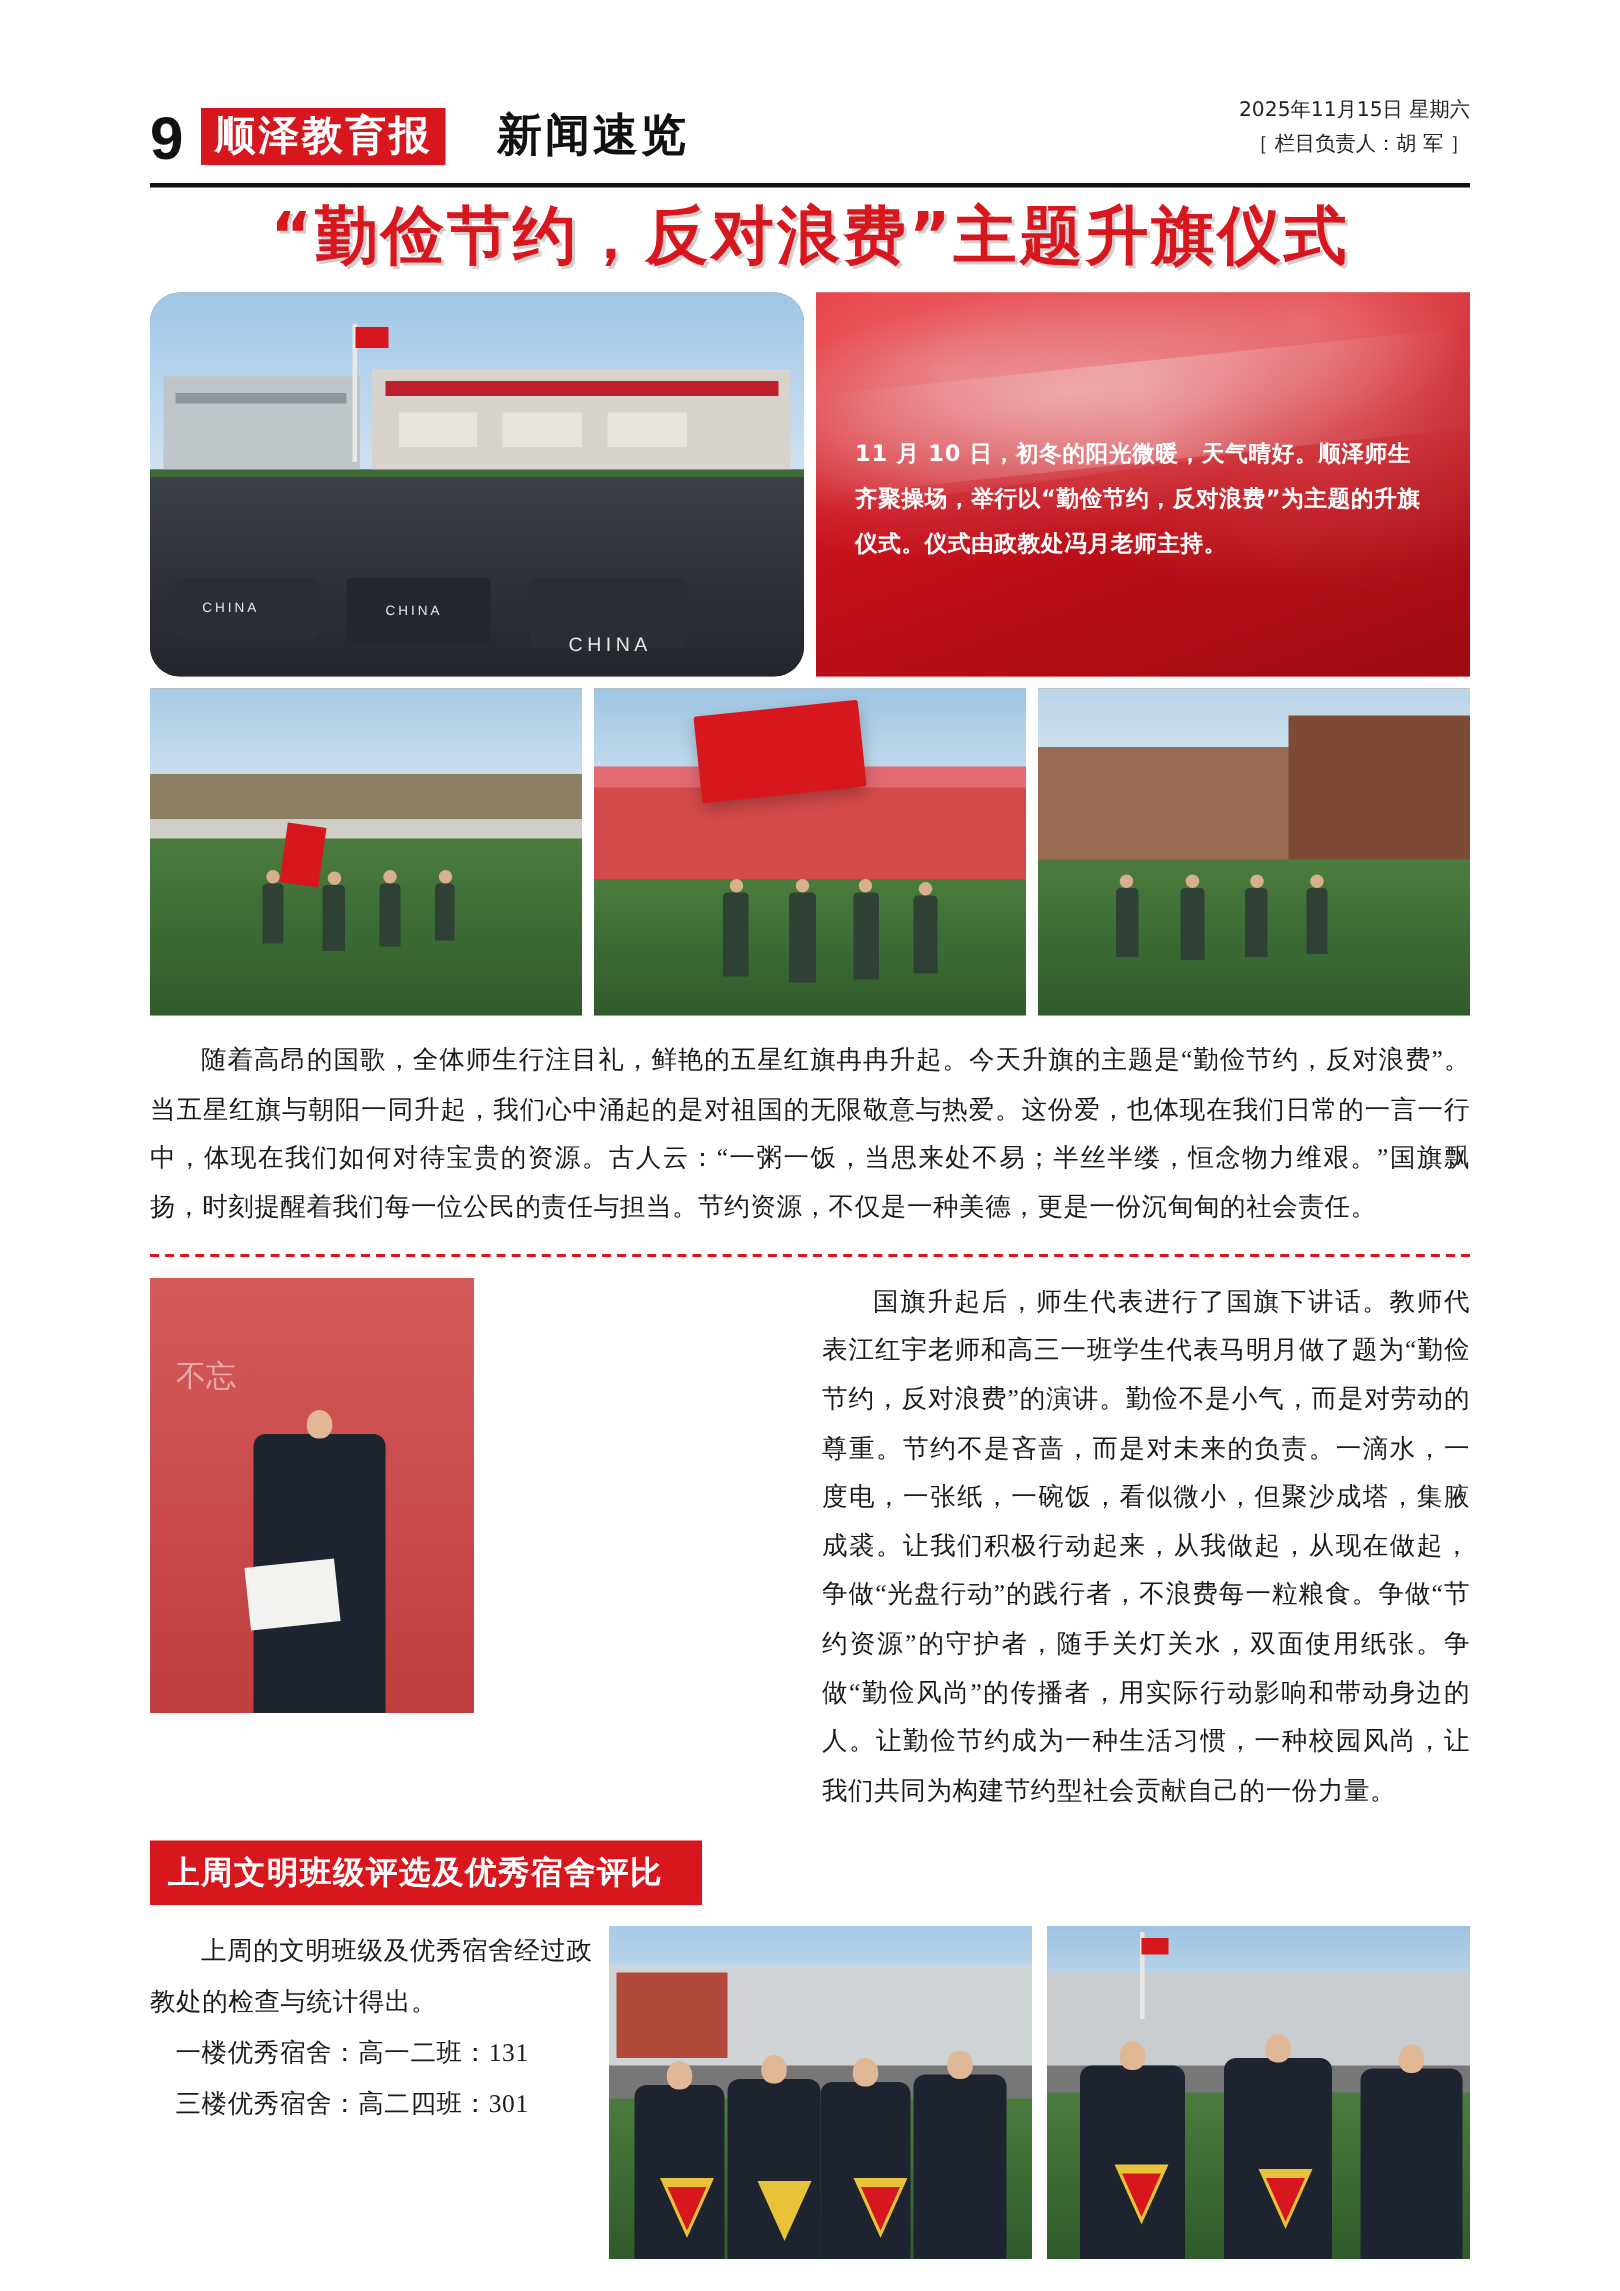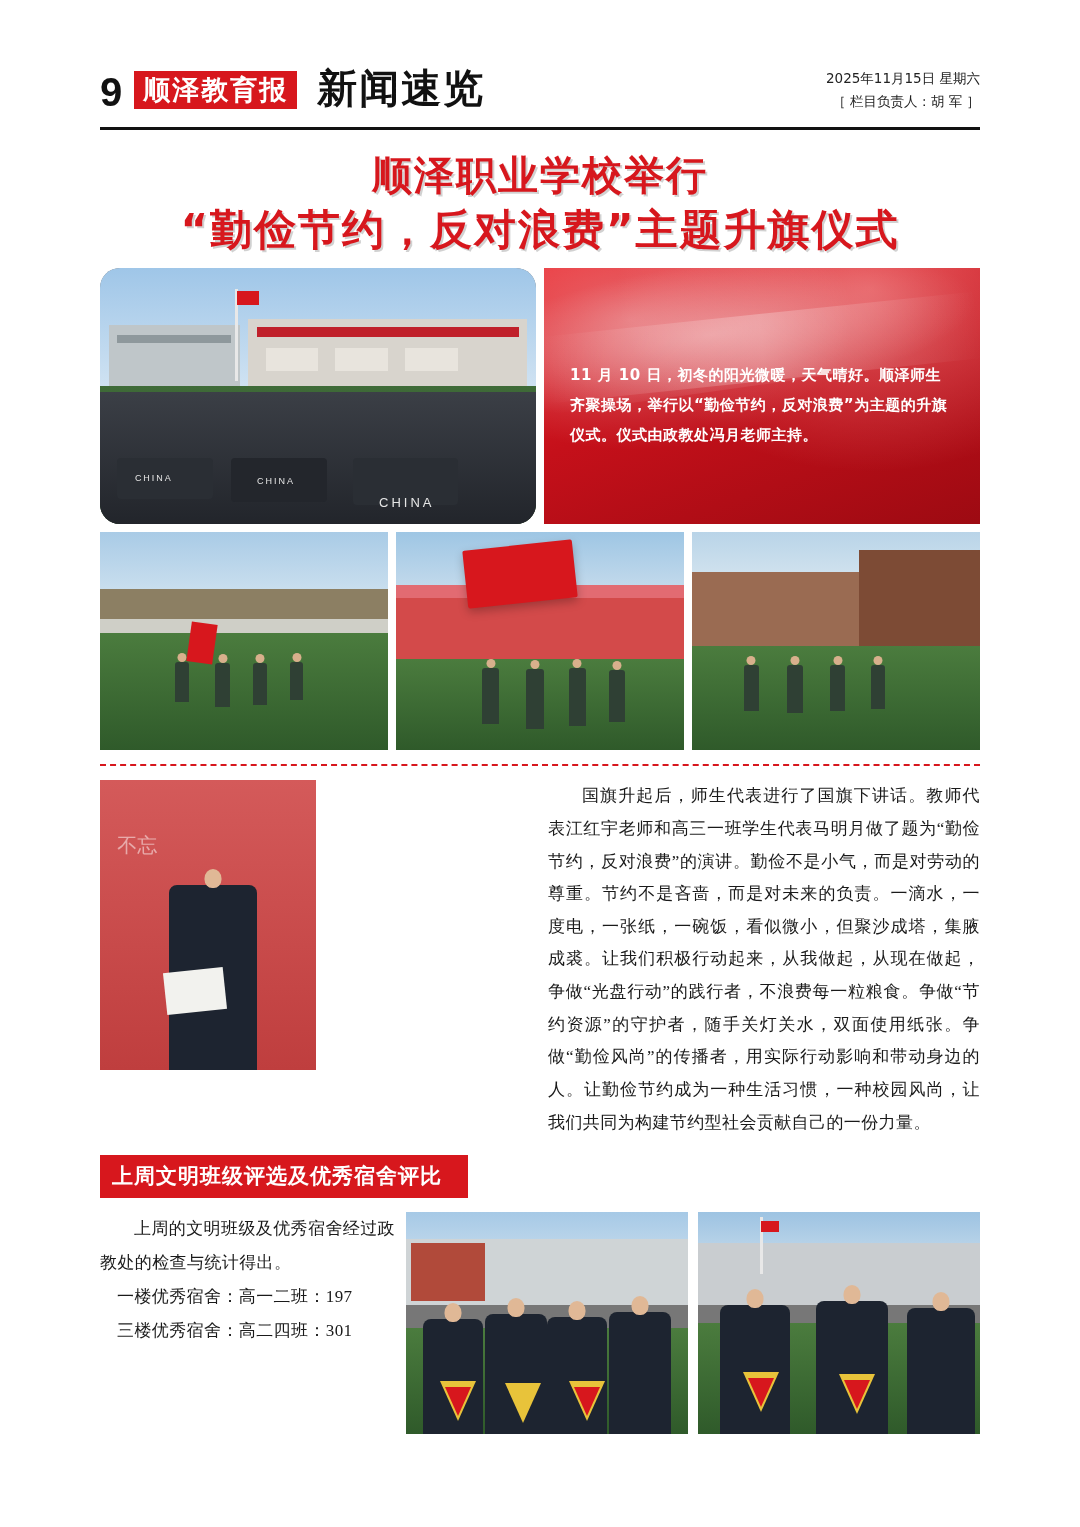--- a/index.html
+++ b/index.html
@@ -51,24 +51,24 @@
     font-family: "DejaVu Sans", sans-serif;
     font-weight: bold;
     font-size: 27px;
     letter-spacing: 2px;
     padding: 5px 9px 6px 9px;
     line-height: 1;
   }
   .section-name {
     font-family: "DejaVu Sans", sans-serif;
     font-weight: bold;
-    font-size: 40px;
+    font-size: 30px;
     letter-spacing: 2px;
     color: #111;
-    margin-left: 8px;
+    margin-left: 22px;
     position: relative;
     top: -1px;
   }
   .masthead-right {
     text-align: right;
     font-family: "DejaVu Sans", sans-serif;
     font-size: 13.5px;
     color: #222;
     line-height: 1.7;
     padding-bottom: 4px;
@@ -275,21 +275,20 @@
       <span class="paper-name">顺泽教育报</span>
       <span class="section-name">新闻速览</span>
     </div>
     <div class="masthead-right">
       <div>2025年11月15日 星期六</div>
       <div>［ 栏目负责人：胡 军 ］</div>
     </div>
   </div>
   <div class="masthead-rule"></div>
 
-  <div class="headline headline-1">顺泽职业学校举行</div>
   <div class="headline headline-2">“勤俭节约，反对浪费”主题升旗仪式</div>
 
   <div class="row1">
     <div class="photo p-main">
       <div class="sky" style="height:46%;background:linear-gradient(180deg,#9fc6e8,#cfe2f2);"></div>
       <div class="bldg" style="left:2%;top:22%;width:30%;height:26%;background:#bfc6c9;"></div>
       <div class="bldg" style="left:4%;top:26%;width:26%;height:3%;background:#8e989c;"></div>
       <div class="bldg" style="left:34%;top:20%;width:64%;height:30%;background:#d8d4cd;"></div>
       <div class="bldg" style="left:36%;top:23%;width:60%;height:4%;background:#c0202a;"></div>
       <div class="bldg" style="left:38%;top:31%;width:12%;height:9%;background:#e8e4dd;"></div>
@@ -345,20 +344,21 @@
       <div style="position:absolute;left:0;right:0;top:18%;height:34%;background:#9a6b52;"></div>
       <div style="position:absolute;left:58%;top:8%;width:42%;height:46%;background:#7d4b35;"></div>
       <div class="ground turf" style="height:48%;"></div>
       <div class="soldier" style="left:18%;bottom:18%;width:15px;height:46px;"></div>
       <div class="soldier" style="left:33%;bottom:17%;width:16px;height:48px;"></div>
       <div class="soldier" style="left:48%;bottom:18%;width:15px;height:46px;"></div>
       <div class="soldier" style="left:62%;bottom:19%;width:14px;height:44px;"></div>
     </div>
   </div>
 
+  <div class="body-para">随着高昂的国歌，全体师生行注目礼，鲜艳的五星红旗冉冉升起。今天升旗的主题是“勤俭节约，反对浪费”。当五星红旗与朝阳一同升起，我们心中涌起的是对祖国的无限敬意与热爱。这份爱，也体现在我们日常的一言一行中，体现在我们如何对待宝贵的资源。古人云：“一粥一饭，当思来处不易；半丝半缕，恒念物力维艰。”国旗飘扬，时刻提醒着我们每一位公民的责任与担当。节约资源，不仅是一种美德，更是一份沉甸甸的社会责任。</div>
 
   <div class="dashed-rule"></div>
 
   <div class="mid">
     <div class="mid-photos">
       <div class="photo">
         <div style="position:absolute;inset:0;background:linear-gradient(180deg,#d45a5a,#bf3e3e);"></div>
         <div style="position:absolute;left:8%;top:18%;color:rgba(255,255,255,.5);font-size:20px;font-family:'DejaVu Sans',sans-serif;text-align:center;">不忘</div>
         <div class="student" style="left:32%;width:88px;height:64%;"></div>
         <div class="paper-sheet" style="left:30%;bottom:20%;width:60px;height:42px;"></div>
@@ -367,21 +367,21 @@
     <div class="mid-text">国旗升起后，师生代表进行了国旗下讲话。教师代表江红宇老师和高三一班学生代表马明月做了题为“勤俭节约，反对浪费”的演讲。勤俭不是小气，而是对劳动的尊重。节约不是吝啬，而是对未来的负责。一滴水，一度电，一张纸，一碗饭，看似微小，但聚沙成塔，集腋成裘。让我们积极行动起来，从我做起，从现在做起，争做“光盘行动”的践行者，不浪费每一粒粮食。争做“节约资源”的守护者，随手关灯关水，双面使用纸张。争做“勤俭风尚”的传播者，用实际行动影响和带动身边的人。让勤俭节约成为一种生活习惯，一种校园风尚，让我们共同为构建节约型社会贡献自己的一份力量。</div>
   </div>
 
   <div class="banner">
     <div class="banner-inner">上周文明班级评选及优秀宿舍评比</div>
   </div>
 
   <div class="bottom">
     <div class="bottom-text">
       <p>上周的文明班级及优秀宿舍经过政教处的检查与统计得出。</p>
-      <p class="list-line">一楼优秀宿舍：高一二班：197</p>
+      <p class="list-line">一楼优秀宿舍：高一二班：131</p>
       <p class="list-line">三楼优秀宿舍：高二四班：301</p>
 
     </div>
 
     <div class="bottom-photos">
       <div class="photo">
         <div class="sky" style="height:32%;background:linear-gradient(180deg,#a6c9e6,#d6e5f0);"></div>
         <div style="position:absolute;left:0;right:0;top:12%;height:30%;background:#cfd4d6;"></div>
         <div style="position:absolute;left:2%;top:14%;width:26%;height:26%;background:#b14a3a;"></div>
         <div class="ground turf" style="height:48%;"></div>

